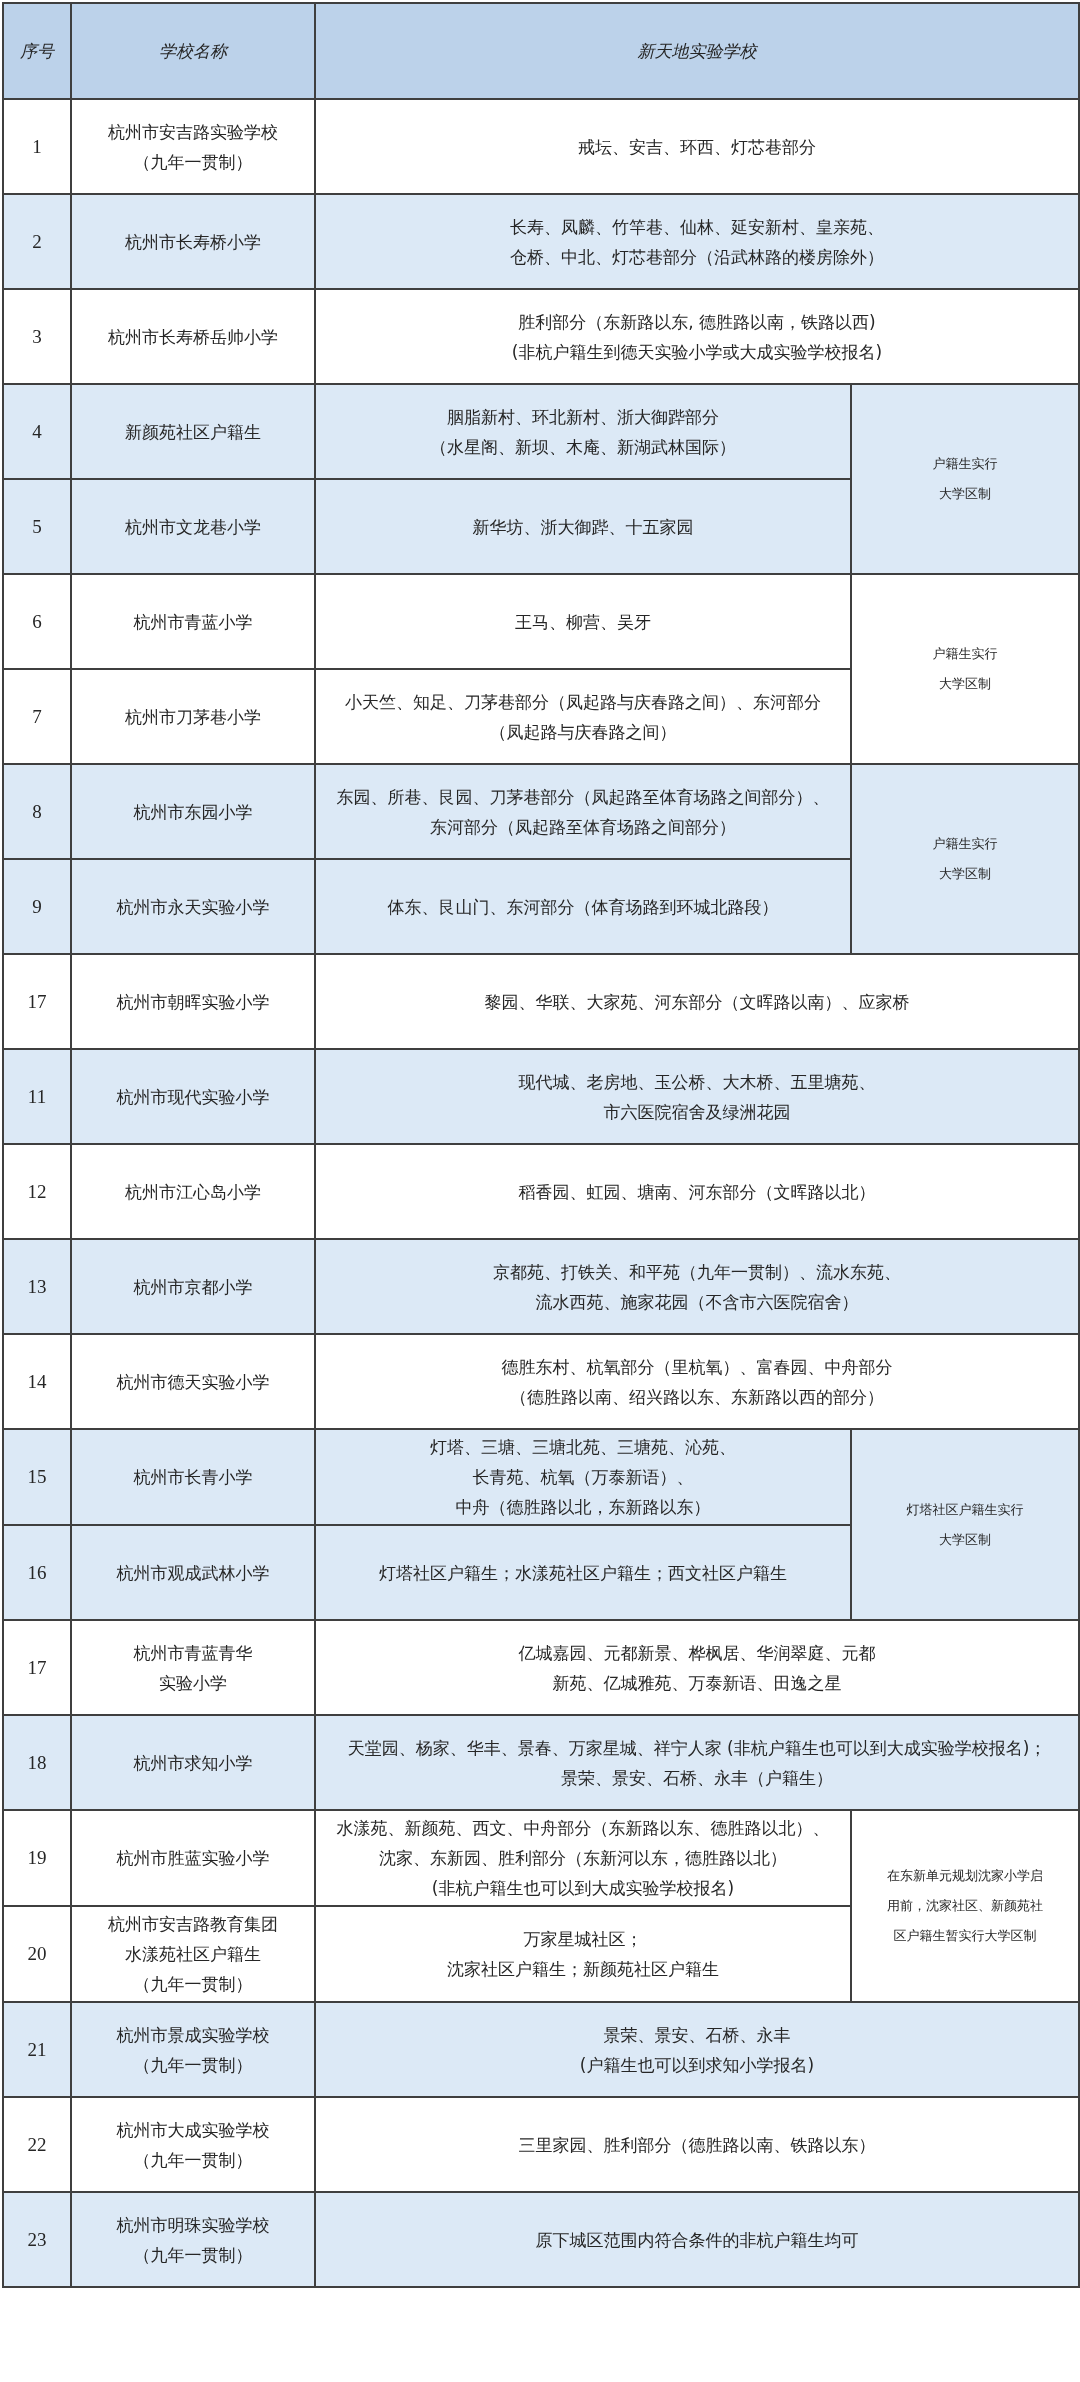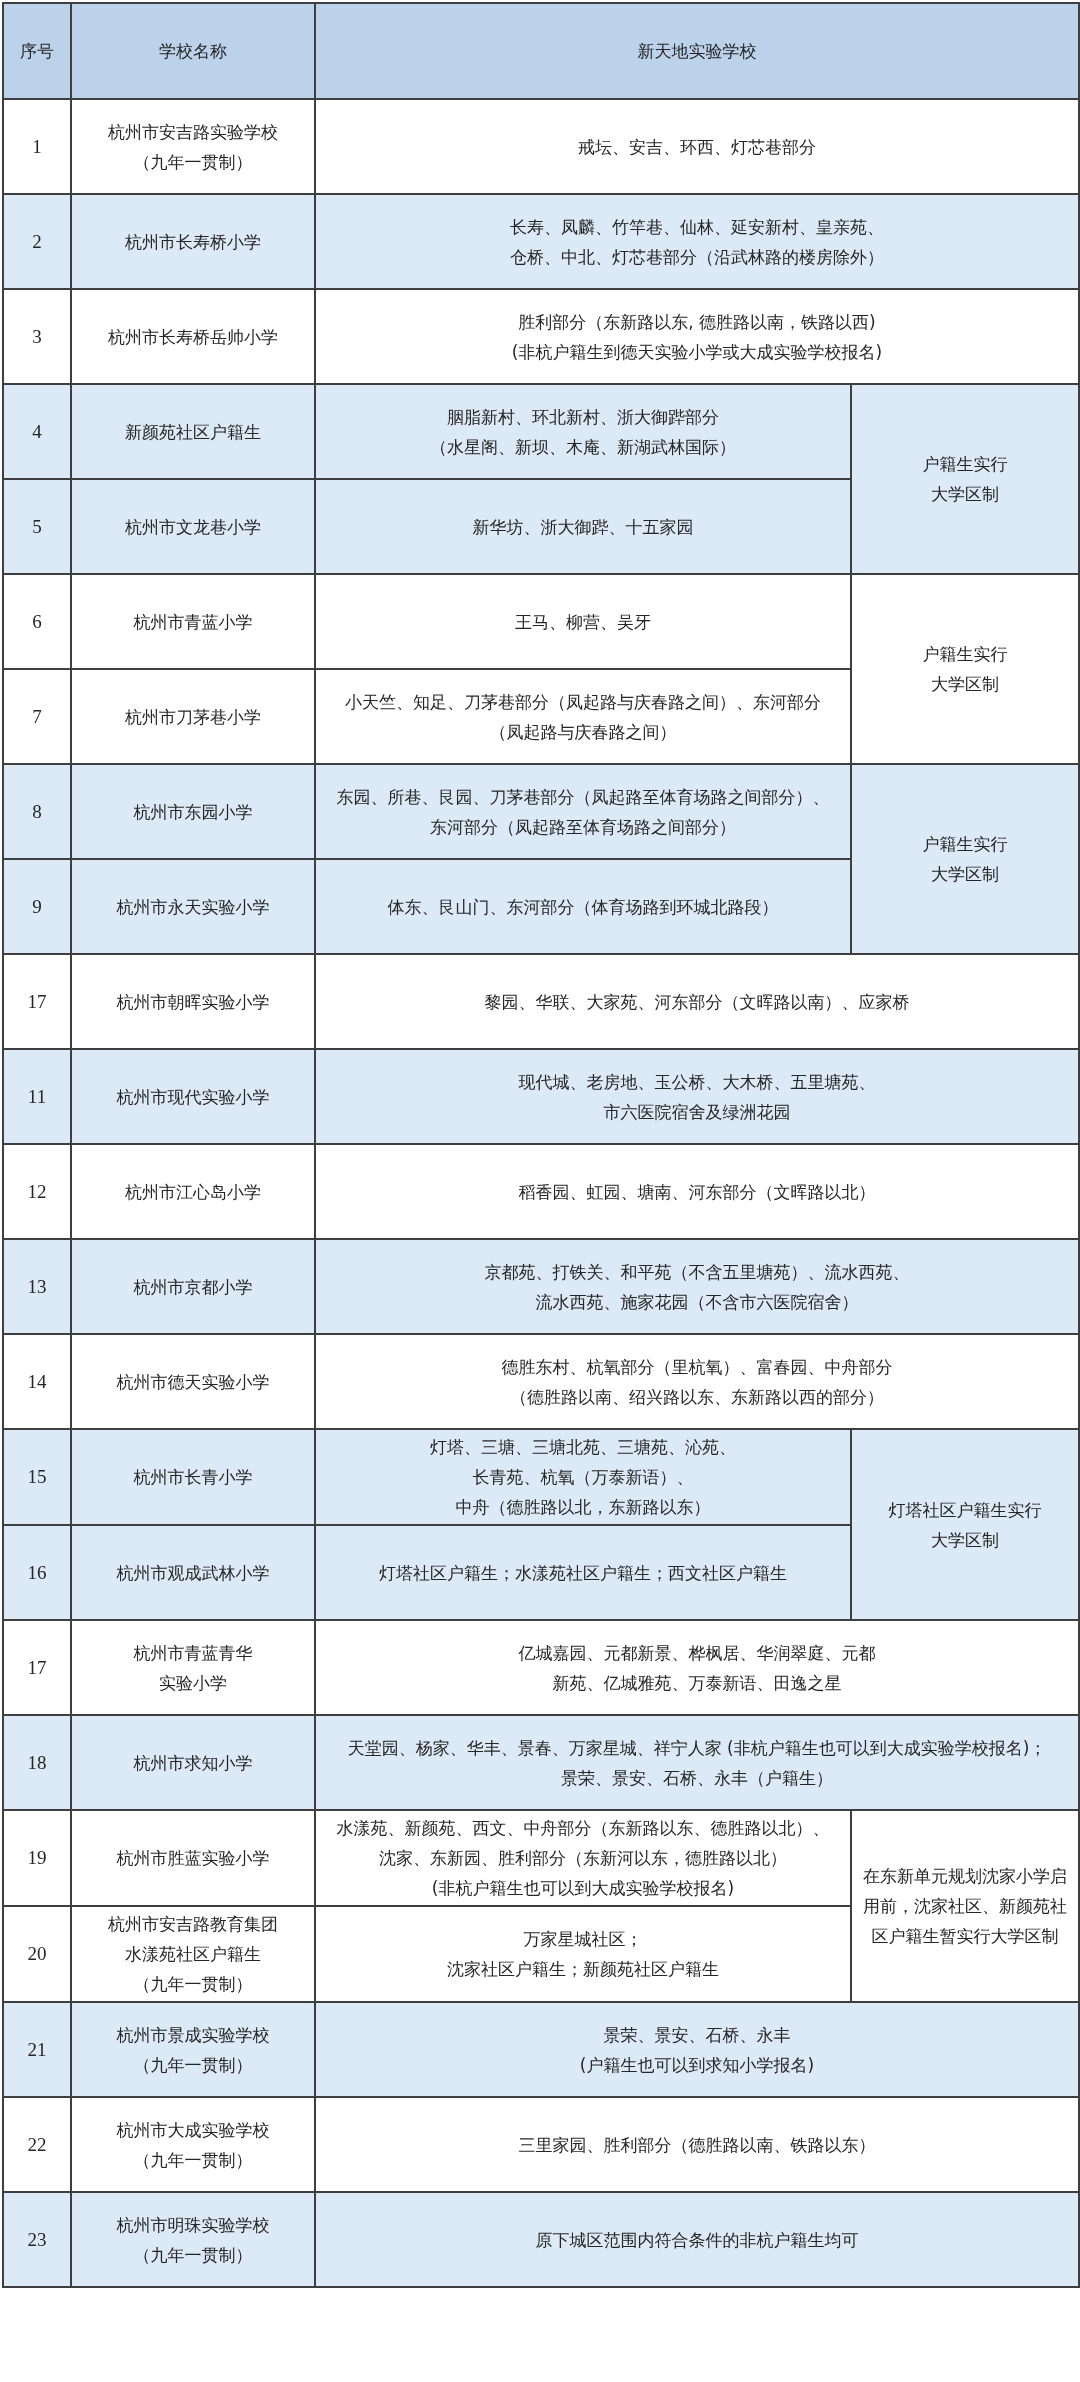--- a/index.html
+++ b/index.html
@@ -32,28 +32,28 @@
     font-size: 17px;
     line-height: 30px;
     font-weight: normal;
     padding: 2px 6px;
     overflow: hidden;
     word-break: break-all;
   }
   thead tr { height: 96px; }
   tbody tr { height: 95px; }
 
-  thead th { background: var(--header-bg, #bcd2ea); }
+  thead th { background: var(--header-bg, #bcd2ea); font-style: italic; }
   td.shaded { background: var(--stripe-bg, #dce9f6); }
 
   td.num {
     font-family: "Liberation Serif", "DejaVu Serif", serif;
     font-size: 19px;
   }
-  td.note-cell { font-size: 17px; }
+  td.note-cell { font-size: 13px; }
 </style>
 </head>
 <body>
 
 <table class="district-table">
   <colgroup>
     <col class="c-no">
     <col class="c-school">
     <col class="c-dist">
     <col class="c-note">
@@ -192,21 +192,21 @@
         <td class="district" colspan="2">
           <div>稻香园、虹园、塘南、河东部分（文晖路以北）</div>
         </td>
       </tr>
       <tr>
         <td class="num shaded">13</td>
         <td class="school shaded">
           <div>杭州市京都小学</div>
         </td>
         <td class="district shaded" colspan="2">
-          <div>京都苑、打铁关、和平苑（不含五里塘苑）、流水西苑、</div>
+          <div>京都苑、打铁关、和平苑（九年一贯制）、流水东苑、</div>
           <div>流水西苑、施家花园（不含市六医院宿舍）</div>
         </td>
       </tr>
       <tr>
         <td class="num">14</td>
         <td class="school">
           <div>杭州市德天实验小学</div>
         </td>
         <td class="district" colspan="2">
           <div>德胜东村、杭氧部分（里杭氧）、富春园、中舟部分</div>

